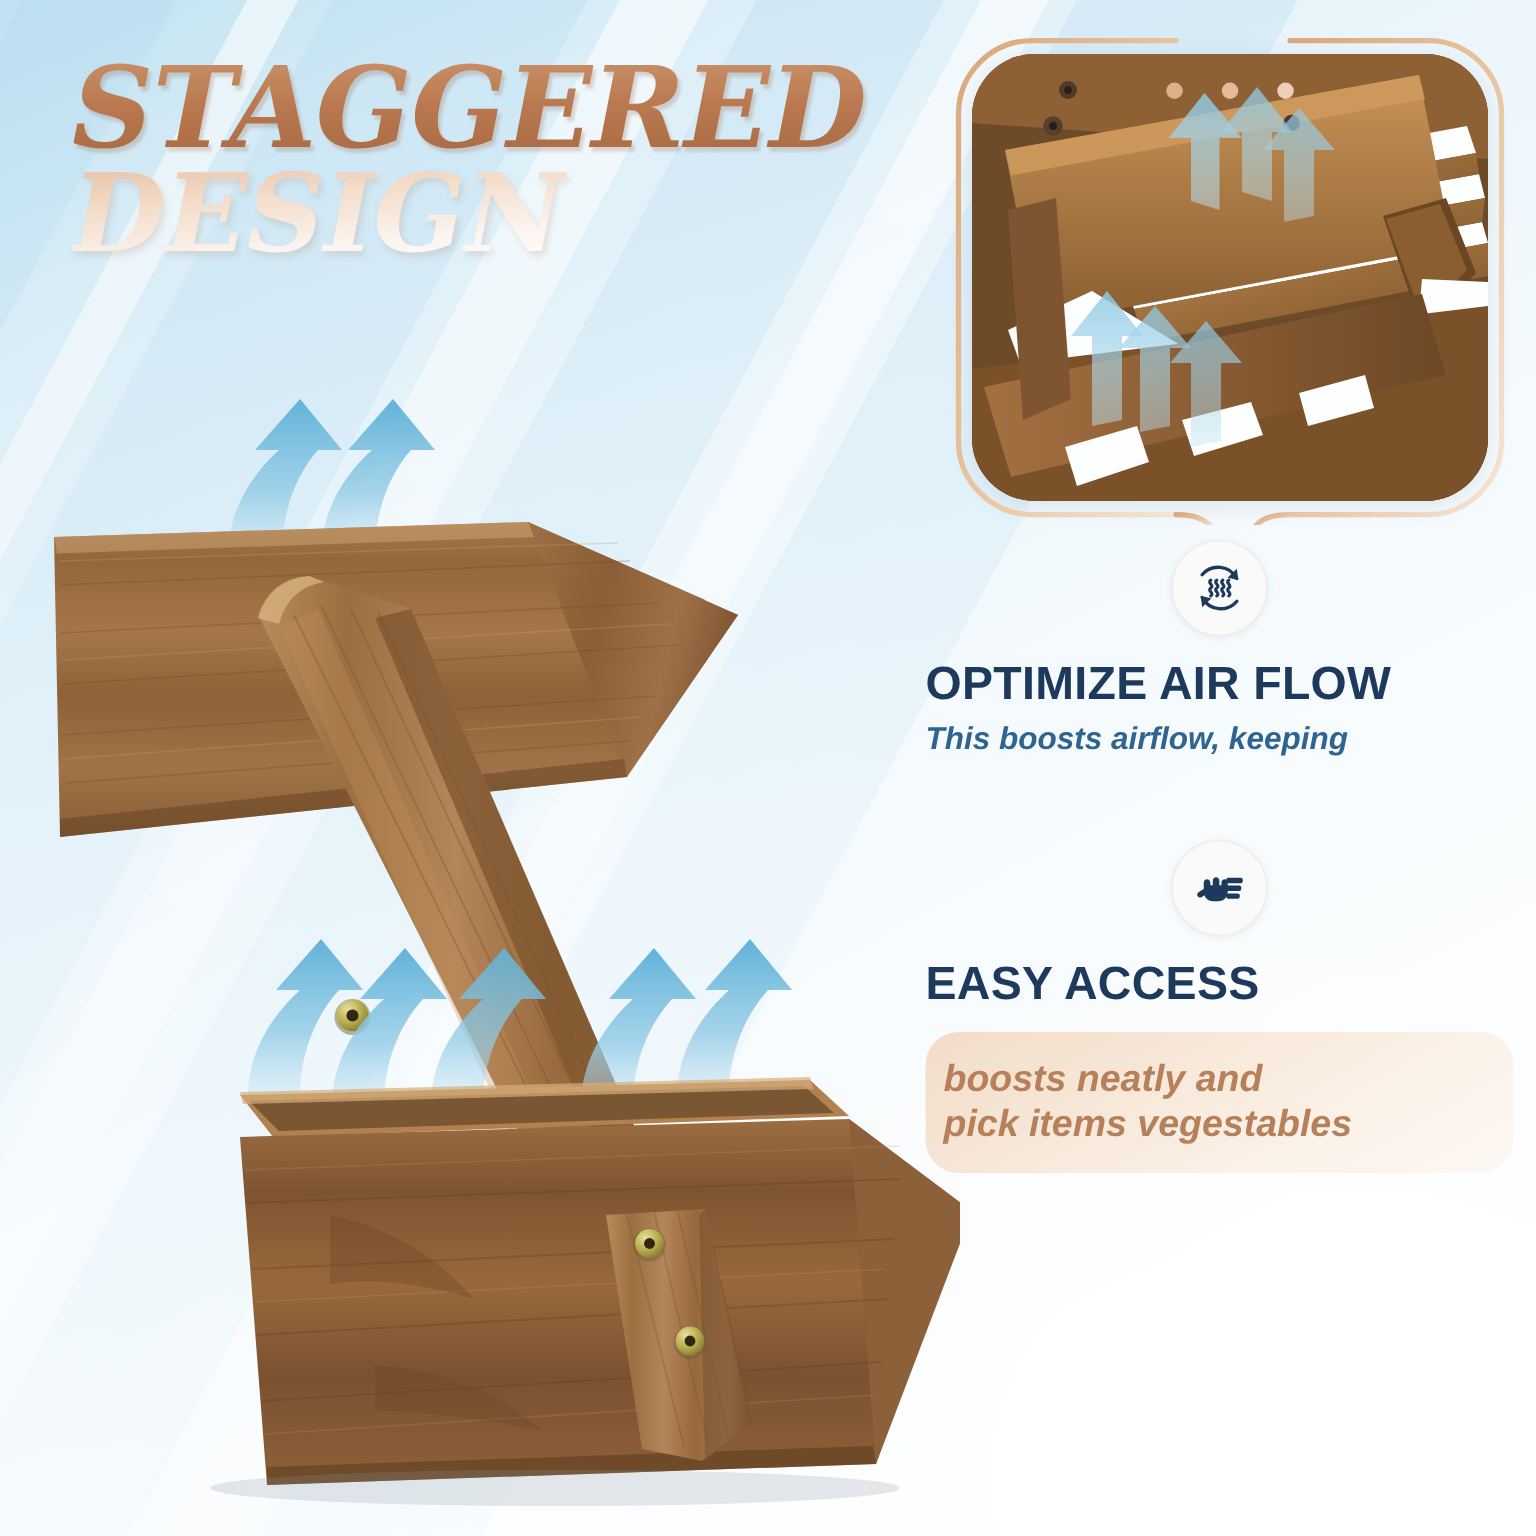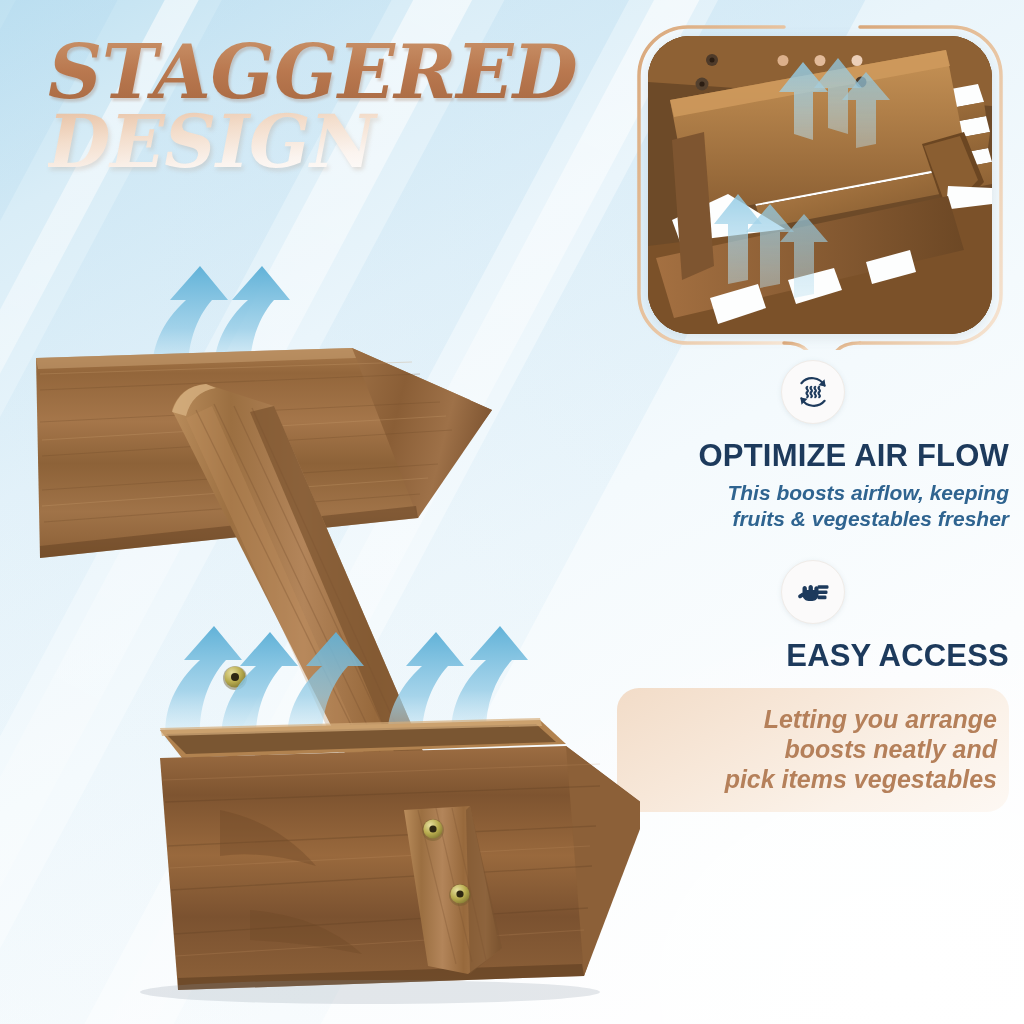--- a/index.html
+++ b/index.html
@@ -85,21 +85,21 @@
   .dot:nth-child(3){background:#eccfb8;}
 
   
   .ph{position:absolute;inset:0;}
   .ph-bg{position:absolute;inset:0;background:
       linear-gradient(165deg,#8e6034 0%,#a5703d 30%,#8a5c30 60%,#6f4a27 100%);}
 
   .afw{position:absolute;}
 
   
-  .feature{position:absolute;width:392px;left:617px;text-align:right;}
+  .feature{position:absolute;width:392px;left:617px;text-align:left;}
   .f-icon{
     width:62px;height:62px;border-radius:50%;
     background:#fbfafa;margin:0 auto;
     display:flex;align-items:center;justify-content:center;
     box-shadow:0 1px 5px rgba(100,120,140,.13);
     border:1px solid #f0ece8;
   }
   .f-title{
     margin-top:14px;font-size:31px;font-weight:bold;letter-spacing:.2px;
     color:#1d3a5c;text-transform:uppercase;
@@ -268,21 +268,20 @@
           <path d="M14.2 25.2 c2.6-1.6 -2.6-3.6 0-5.2 c2.6-1.6 -2.6-3.6 0-5.2"></path>
           <path d="M18.2 25.2 c2.6-1.6 -2.6-3.6 0-5.2 c2.6-1.6 -2.6-3.6 0-5.2"></path>
           <path d="M22.2 25.2 c2.6-1.6 -2.6-3.6 0-5.2 c2.6-1.6 -2.6-3.6 0-5.2"></path>
           <path d="M26.2 25.2 c2.6-1.6 -2.6-3.6 0-5.2 c2.6-1.6 -2.6-3.6 0-5.2"></path>
         </g>
       </svg>
     </div>
     <div class="f-title">OPTIMIZE AIR FLOW</div>
     <div class="f-desc">
       <div>This boosts airflow, keeping</div>
-      <div>fruits &amp; vegestables fresher</div>
     </div>
   </div>
 
   <div class="feature" style="top:560px;">
     <div class="f-icon">
       <svg width="40" height="40" viewBox="0 0 40 40">
         <g fill="#1d3a5c">
 
           <path d="M9.5 16.5 c0-1.4 1-2.4 2.2-2.4 c1.2 0 2.2 1 2.2 2.4 l0 1.6 l1.6 0 l0-2.8 c0-1.4 1-2.4 2.2-2.4
                    c1.2 0 2.2 1 2.2 2.4 l0 2.8 l1.4 0 l0-1.6 c0-1.3 1-2.3 2.1-2.3 c1.2 0 2.1 1 2.1 2.3 l0 6.2
@@ -292,21 +291,20 @@
 
           <rect x="24.5" y="13.2" width="11" height="3.6" rx="1.3"></rect>
           <rect x="21.5" y="18.4" width="13" height="3.6" rx="1.3"></rect>
           <rect x="24.5" y="23.6" width="9" height="3.6" rx="1.3"></rect>
         </g>
       </svg>
     </div>
     <div class="f-title">EASY ACCESS</div>
     <div class="f2-box">
       <div class="f2-desc">
-        <div>Letting you arrange</div>
         <div>boosts neatly and</div>
         <div>pick items vegestables</div>
       </div>
     </div>
   </div>
 
   <div class="product">
     <svg width="640" height="780" viewBox="0 0 640 780">
       <defs>
         <linearGradient id="topFace" x1="0" y1="0" x2="0" y2="1">

